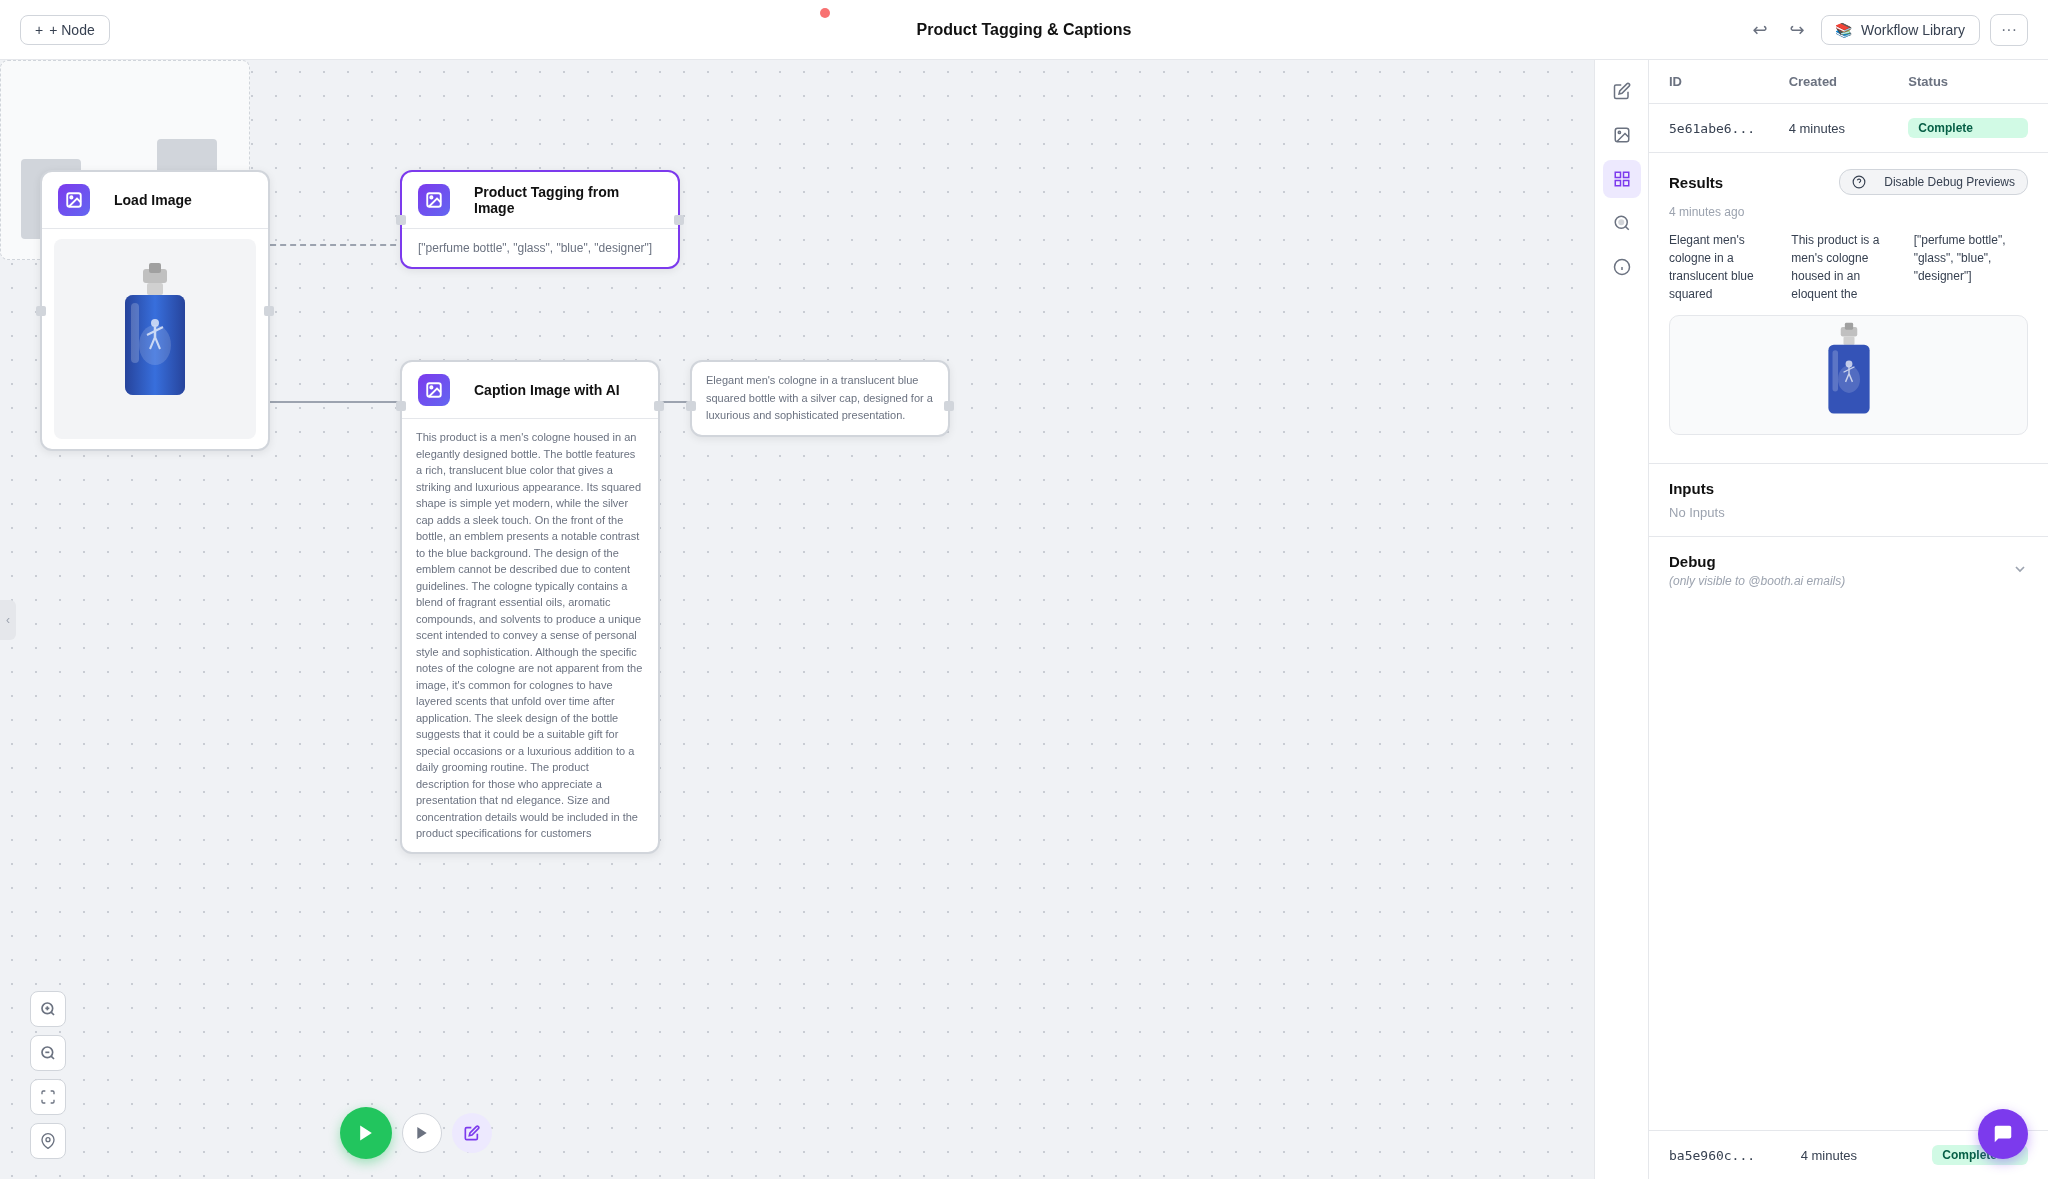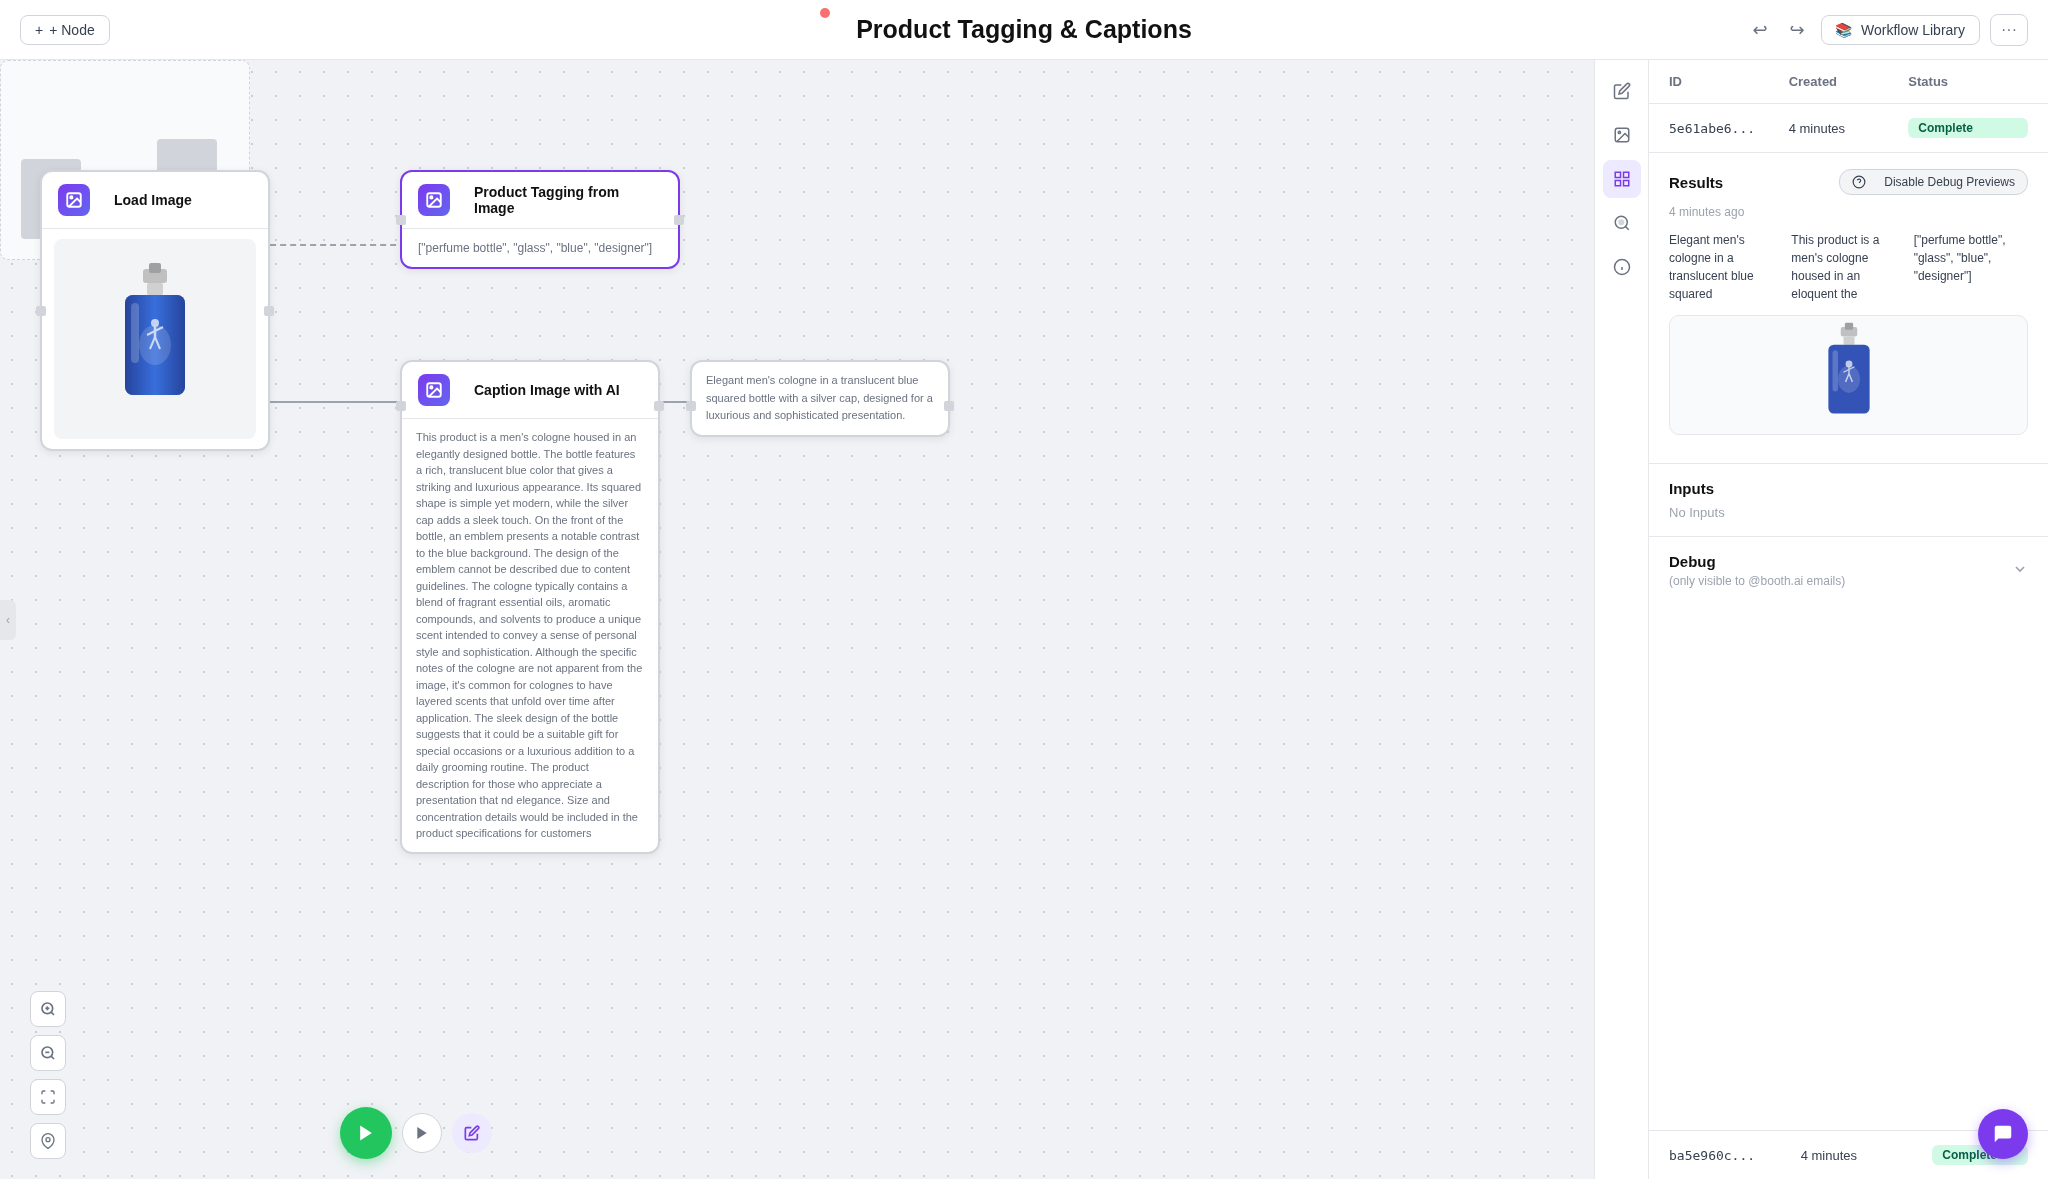--- a/index.html
+++ b/index.html
@@ -4,21 +4,21 @@
   <style>
     * { box-sizing: border-box; margin: 0; padding: 0; }
     body { font-family: -apple-system, BlinkMacSystemFont, 'Segoe UI', sans-serif; background: #f0f2f5; overflow: hidden; width: 2048px; height: 1179px; }
 
     
     .header {
       display: flex; align-items: center; justify-content: center;
       background: #fff; height: 60px; border-bottom: 1px solid #e5e7eb;
       position: relative; z-index: 10;
     }
-    .header-title { font-size: 25px; font-weight: 700; color: #111; }
+    .header-title { font-size: 16px; font-weight: 700; color: #111; }
     .header-dot { width: 10px; height: 10px; background: #f87171; border-radius: 50%; position: absolute; top: 8px; left: 820px; }
     .header-left { position: absolute; left: 20px; display: flex; align-items: center; gap: 8px; }
     .add-node-btn {
       display: flex; align-items: center; gap: 6px;
       background: #fff; border: 1px solid #d1d5db; border-radius: 8px;
       padding: 6px 14px; cursor: pointer; font-size: 14px; font-weight: 500; color: #374151;
     }
     .header-right { position: absolute; right: 20px; display: flex; align-items: center; gap: 10px; }
     .icon-btn { background: none; border: none; cursor: pointer; color: #6b7280; padding: 6px; border-radius: 6px; font-size: 18px; }
     .workflow-lib-btn {
@@ -99,21 +99,21 @@
 
     
     .inputs-section { padding: 16px 20px; border-bottom: 1px solid #e5e7eb; }
     .inputs-title { font-size: 15px; font-weight: 700; color: #111; margin-bottom: 8px; }
     .no-inputs { font-size: 13px; color: #9ca3af; }
 
     
     .debug-section { padding: 16px 20px; }
     .debug-header { display: flex; align-items: center; justify-content: space-between; }
     .debug-title { font-size: 15px; font-weight: 700; color: #111; }
-    .debug-sub { font-size: 12px; color: #9ca3af; }
+    .debug-sub { font-size: 12px; color: #9ca3af; font-style: italic; }
     .chevron-icon { color: #9ca3af; font-size: 16px; }
 
     
     .bottom-run-row {
       display: grid; grid-template-columns: 1fr 1fr 1fr;
       padding: 14px 20px; border-top: 1px solid #e5e7eb;
       align-items: center; font-size: 13px; color: #374151;
       margin-top: auto;
       gap: 36px;
     }

